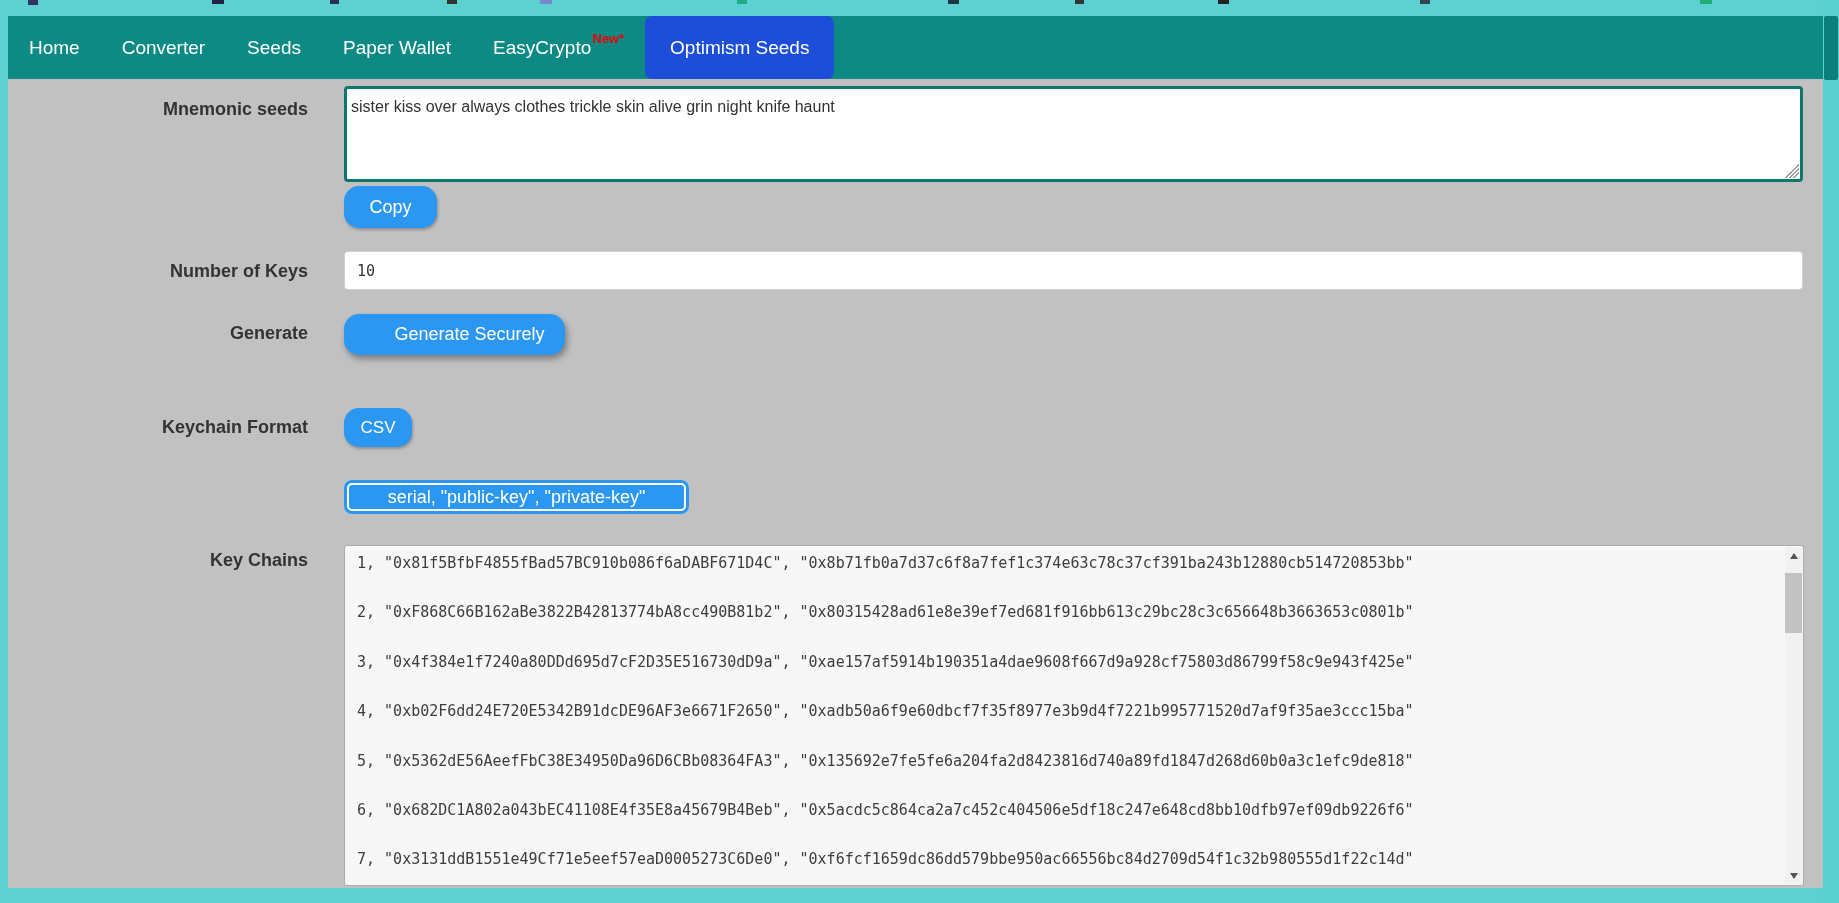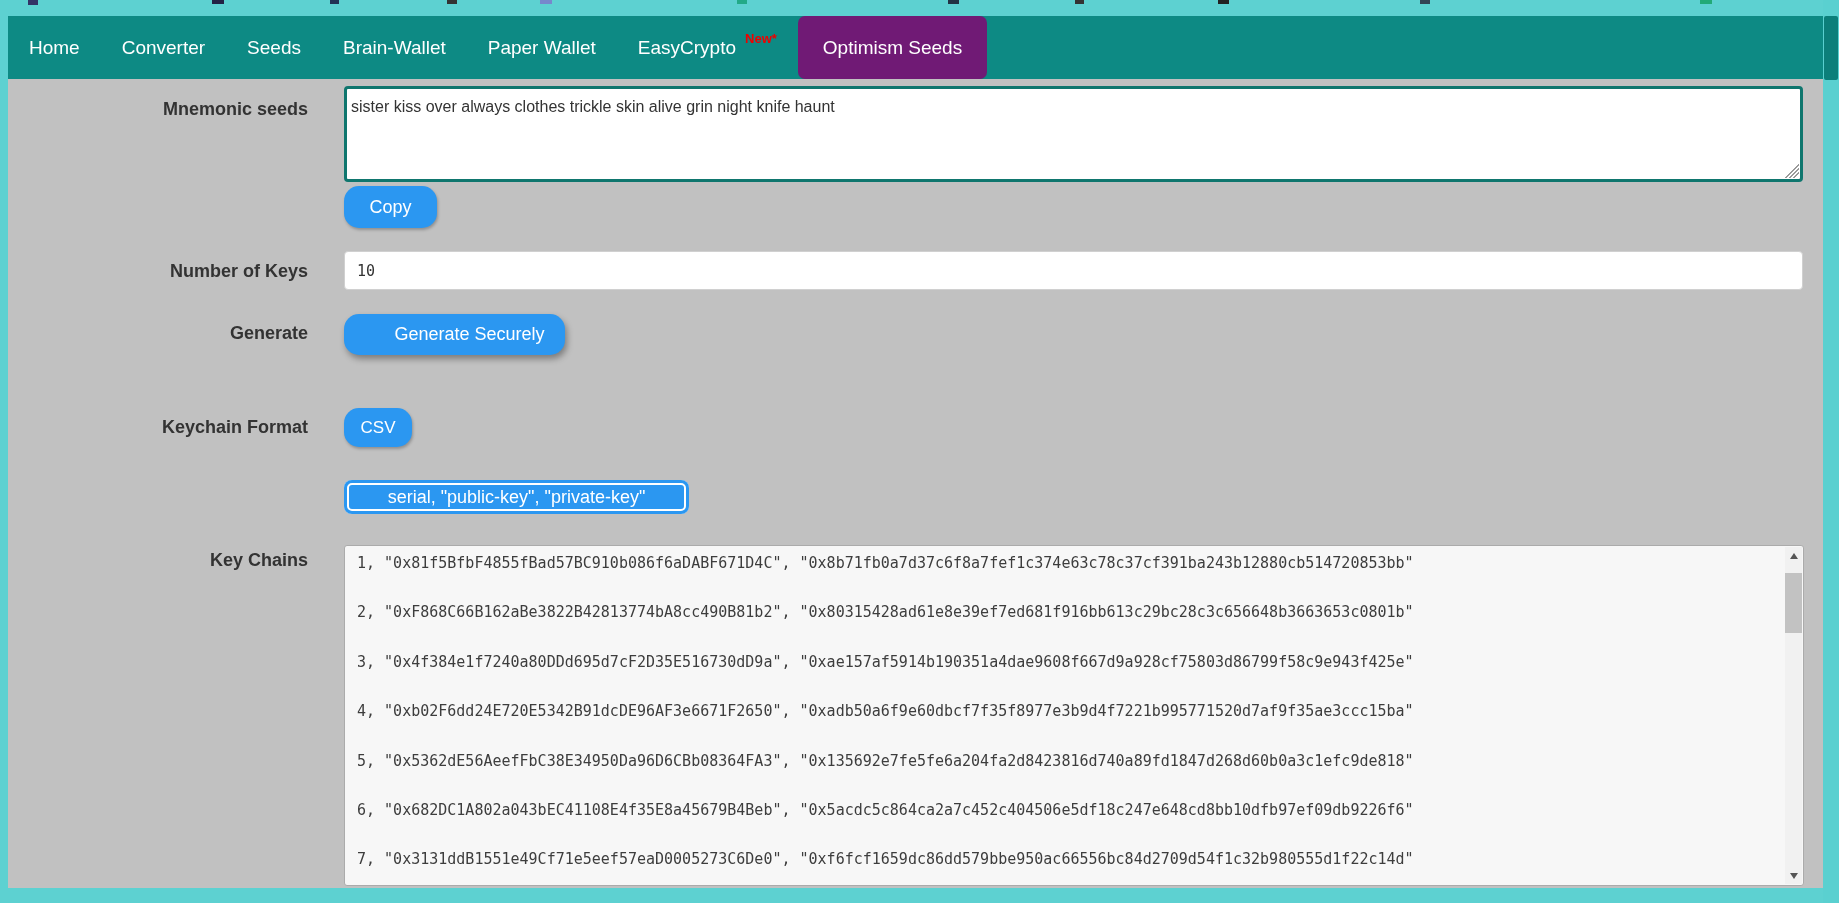--- a/index.html
+++ b/index.html
@@ -19,24 +19,24 @@
 
   
   .navbar {
     position:absolute; left:0; top:0; width:100%; height:63px;
     background:#0d8a84; display:flex; align-items:center;
   }
   .nav-item {
     height:63px; display:flex; align-items:center; padding:0 21px;
     color:#ffffff; font-size:19px; cursor:pointer; white-space:nowrap;
   }
-  .nav-item.active { background:#701a75; border-radius:7px; padding:0 25px; }
+  .nav-item.active { background:#1d4ed8; border-radius:7px; padding:0 25px; }
   .nav-badge {
     font-size:13px; font-weight:bold; color:#ef0000;
-    transform:translateY(-9px); margin-left:9px; display:inline-block;
+    transform:translateY(-9px); margin-left:1px; display:inline-block;
   }
 
   
   .field-label {
     position:absolute; left:0; width:300px; text-align:right;
     font-size:18px; font-weight:bold; color:#333333; line-height:22px;
   }
   .lbl-mnemonic { top:82px; }
   .lbl-keys     { top:244px; }
   .lbl-generate { top:306px; }
@@ -148,23 +148,20 @@
     </div>
 
     <div class="nav-item">
       <span class="nav-label">Converter</span>
     </div>
 
     <div class="nav-item">
       <span class="nav-label">Seeds</span>
     </div>
 
-    <div class="nav-item">
-      <span class="nav-label">Brain-Wallet</span>
-    </div>
 
 
     <div class="nav-item">
       <span class="nav-label">Paper Wallet</span>
     </div>
 
     <div class="nav-item">
       <span class="nav-label">EasyCrypto</span>
     <sup class="nav-badge">New*</sup>
       </div>

